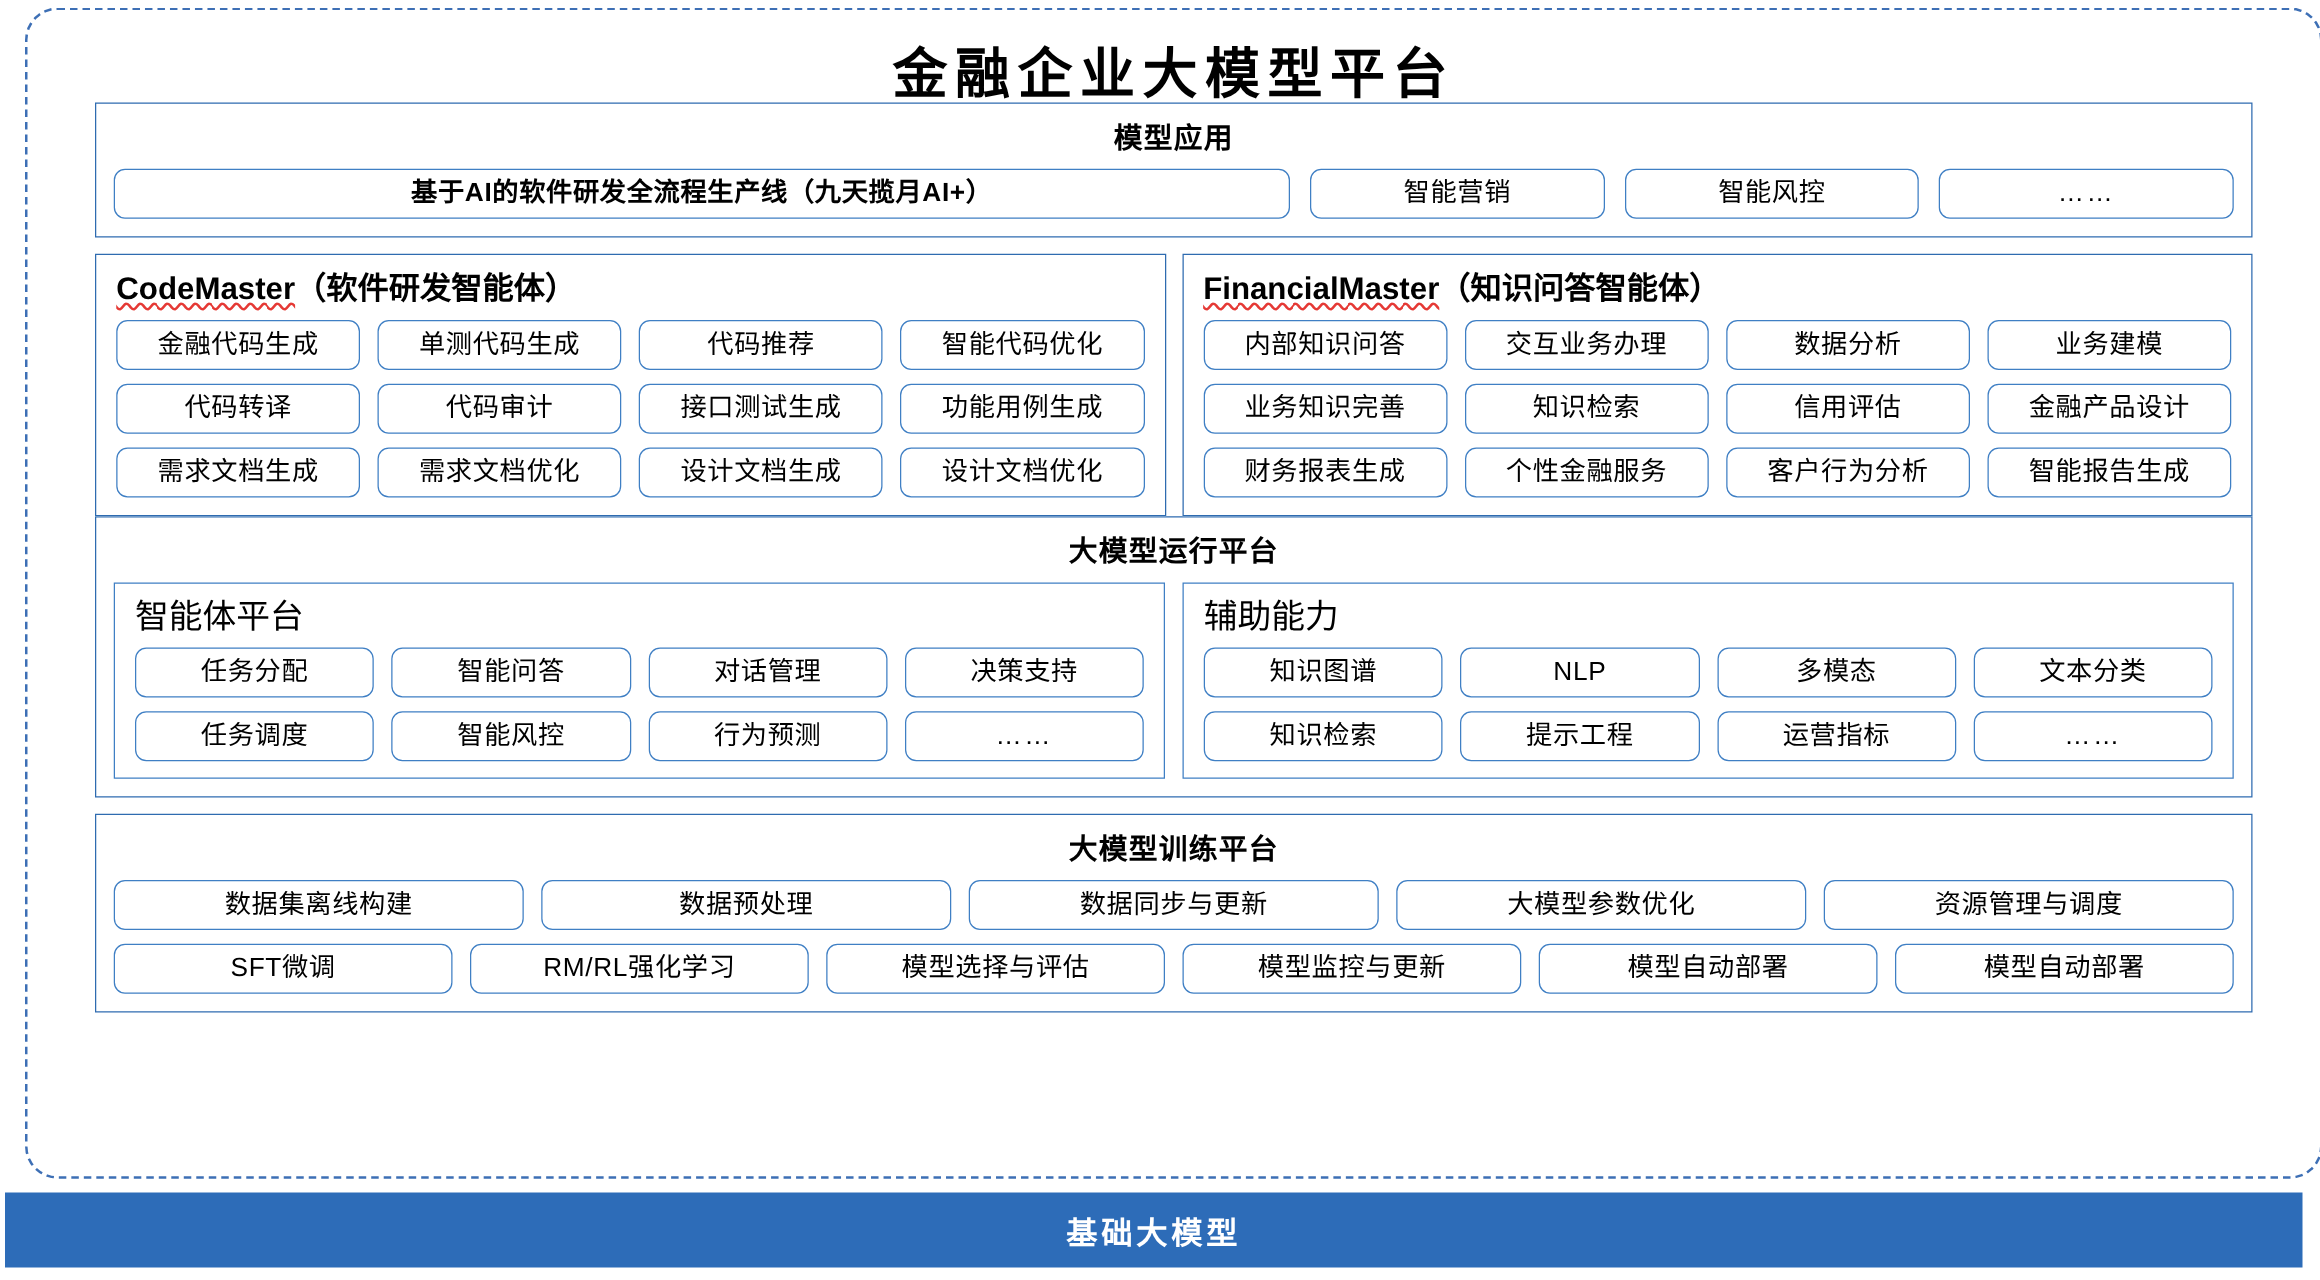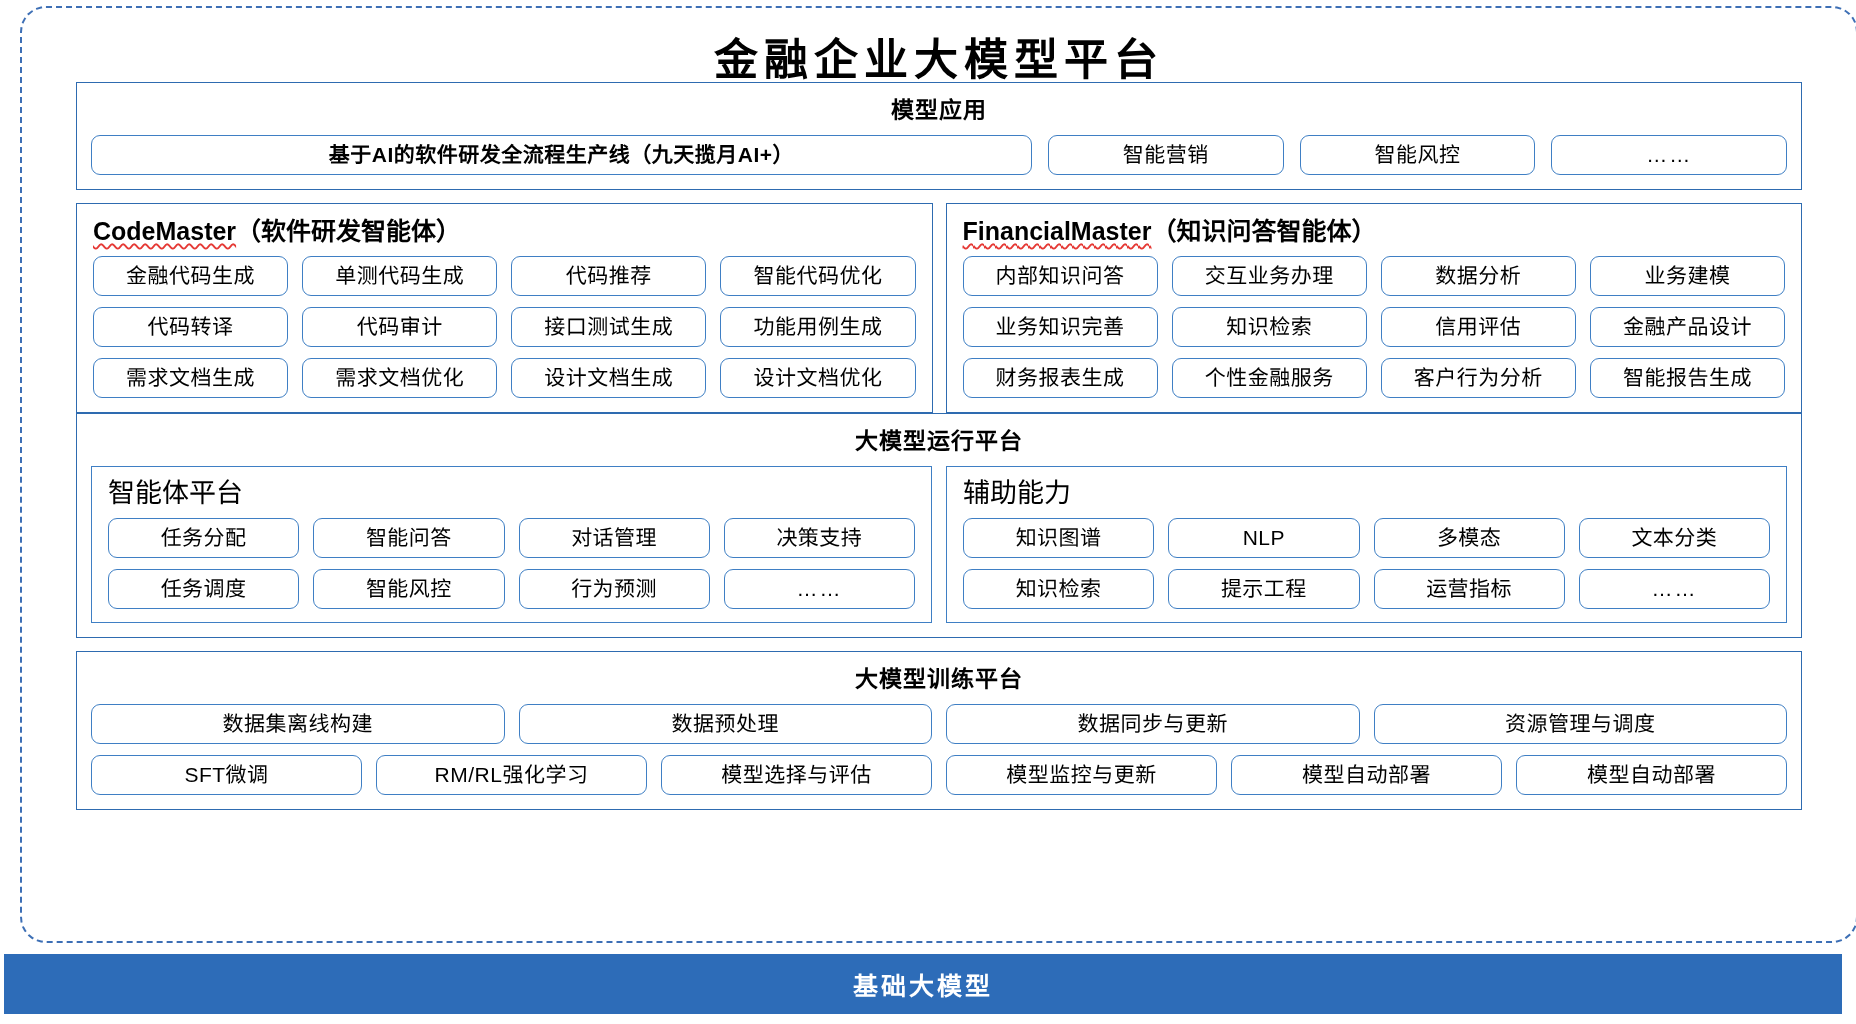--- a/index.html
+++ b/index.html
@@ -262,20 +262,21 @@
 
     </div>
   </section>
 
   <section class="layer">
     <div class="layer-title">大模型训练平台</div>
     <div class="chip-row">
       <div class="chip">数据集离线构建</div>
       <div class="chip">数据预处理</div>
       <div class="chip">数据同步与更新</div>
+      <div class="chip">大模型参数优化</div>
       <div class="chip">资源管理与调度</div>
     </div>
     <div class="chip-row">
       <div class="chip">SFT微调</div>
       <div class="chip">RM/RL强化学习</div>
       <div class="chip">模型选择与评估</div>
       <div class="chip">模型监控与更新</div>
       <div class="chip">模型自动部署</div>
       <div class="chip">模型自动部署</div>
     </div>

